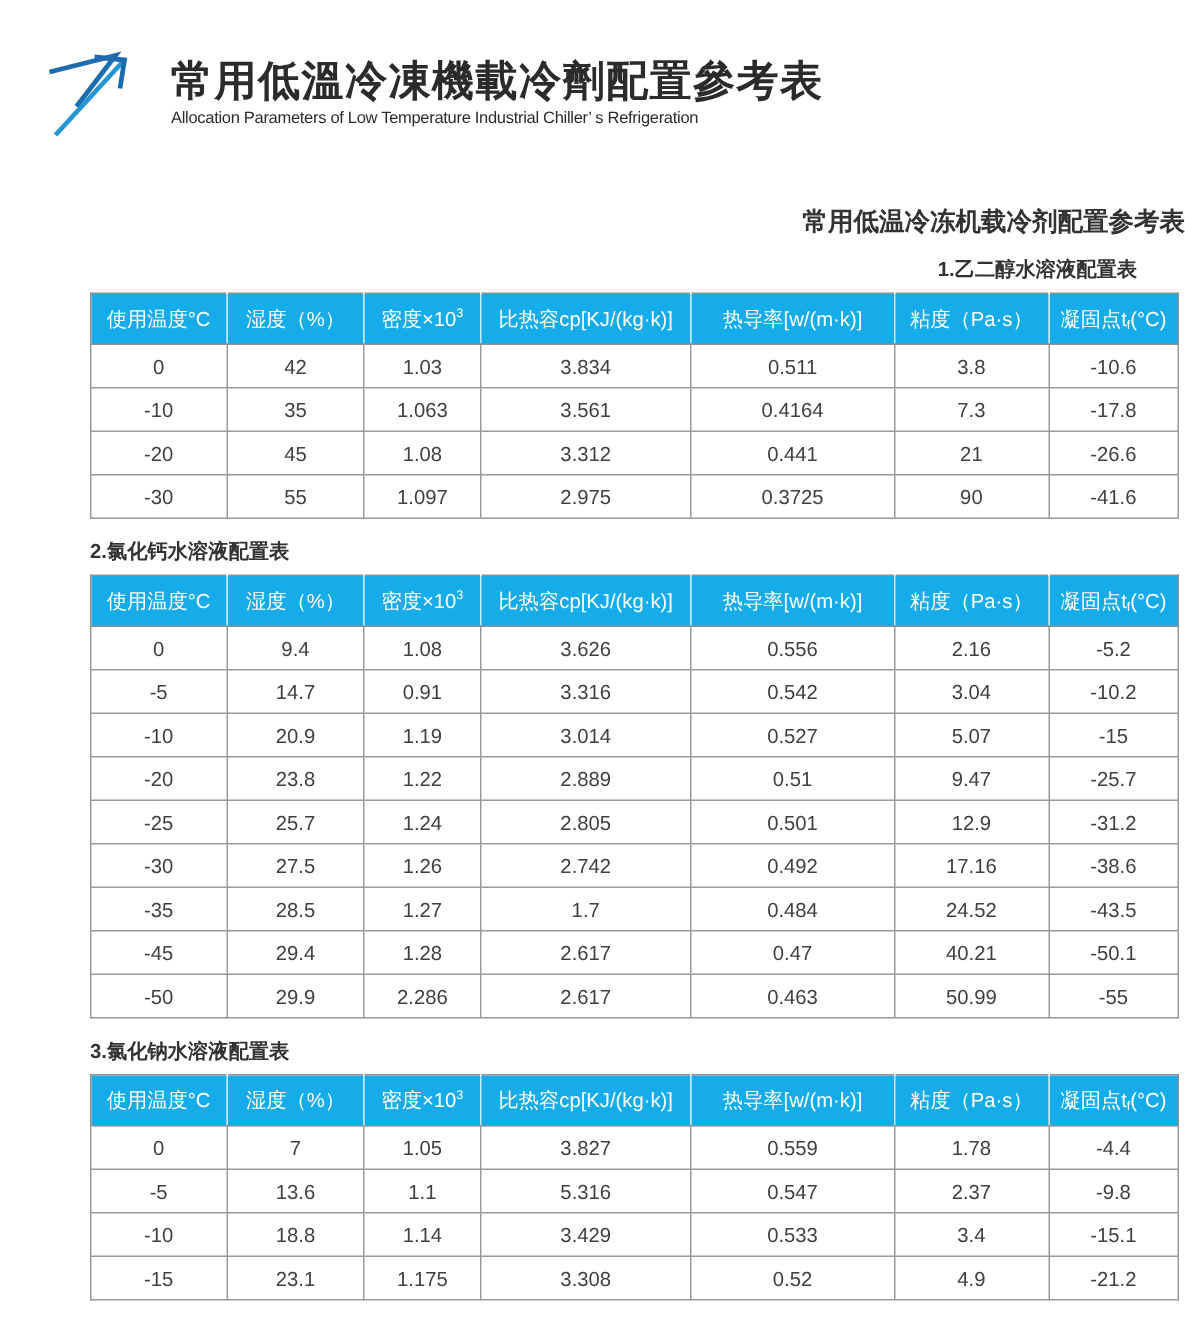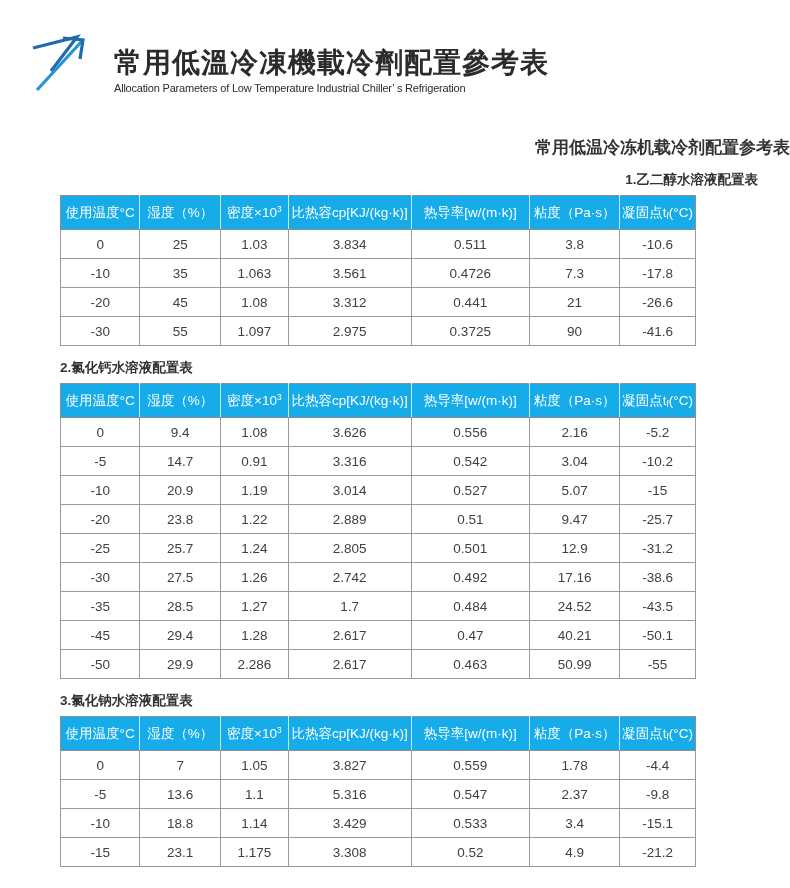--- a/index.html
+++ b/index.html
@@ -5,21 +5,21 @@
   html,body{margin:0;padding:0;}
   body{
     width:790px;height:888px;background:#ffffff;overflow:hidden;
     font-family:"Liberation Sans","DejaVu Sans",sans-serif;
     color:#3a3a3a;-webkit-font-smoothing:antialiased;
   }
   .page{width:790px;height:888px;position:relative;}
 
   
   .brand-header{
-    display:flex;align-items:flex-end;
+    display:flex;align-items:center;
     padding:26px 0 0 30px;
   }
   .brand-logo{width:72px;height:66px;flex:0 0 72px;margin-top:2px;}
   .brand-text{margin-left:12px;}
   .brand-title{
     font-size:28px;font-weight:bold;color:#2b2b2b;
     letter-spacing:1px;line-height:1.25;
   }
   .brand-subtitle{
     font-size:11px;color:#2b2b2b;margin-top:2px;
@@ -33,21 +33,21 @@
   }
 
   
   .content{width:726px;margin:0 auto;padding:0 0 0 0;}
   .section-label{
     font-size:13.5px;font-weight:600;color:#333;
     margin:13px 0 6px 28px;
   }
   .section-label.first{margin-top:12px;text-align:right;}
   table.config-table{
-    width:636px;margin-left:28px;
+    width:726px;margin-left:28px;
     border-collapse:collapse;table-layout:fixed;
     border:1px solid #8f8f8f;
   }
   table.config-table th{
     background:#16ace9;color:#ffffff;font-weight:normal;
     font-size:13.5px;height:33px;text-align:center;
     border-bottom:1px solid #8f8f8f;padding:0 2px;
   }
   table.config-table thead th + th{
     border-left:1px solid rgba(255,255,255,0.75);
@@ -92,33 +92,33 @@
               <th style="width: 10.5%;"><span>密度×10</span><sup>3</sup></th>
               <th style="width: 19.6%;"><span>比热容cp[KJ/(kg·k)]</span></th>
               <th style="width: 18.9%;"><span>热导率[w/(m·k)]</span></th>
               <th style="width: 14.2%;"><span>粘度（Pa·s）</span></th>
               <th style="width: 11.8%;"><span>凝固点t</span><sub>f</sub><span>(°C)</span></th>
             </tr>
           </thead>
           <tbody>
             <tr>
               <td>0</td>
-              <td>25</td>
+              <td>42</td>
               <td>1.03</td>
               <td>3.834</td>
               <td>0.511</td>
               <td>3.8</td>
               <td>-10.6</td>
             </tr>
             <tr>
               <td>-10</td>
               <td>35</td>
               <td>1.063</td>
               <td>3.561</td>
-              <td>0.4726</td>
+              <td>0.4164</td>
               <td>7.3</td>
               <td>-17.8</td>
             </tr>
             <tr>
               <td>-20</td>
               <td>45</td>
               <td>1.08</td>
               <td>3.312</td>
               <td>0.441</td>
               <td>21</td>

